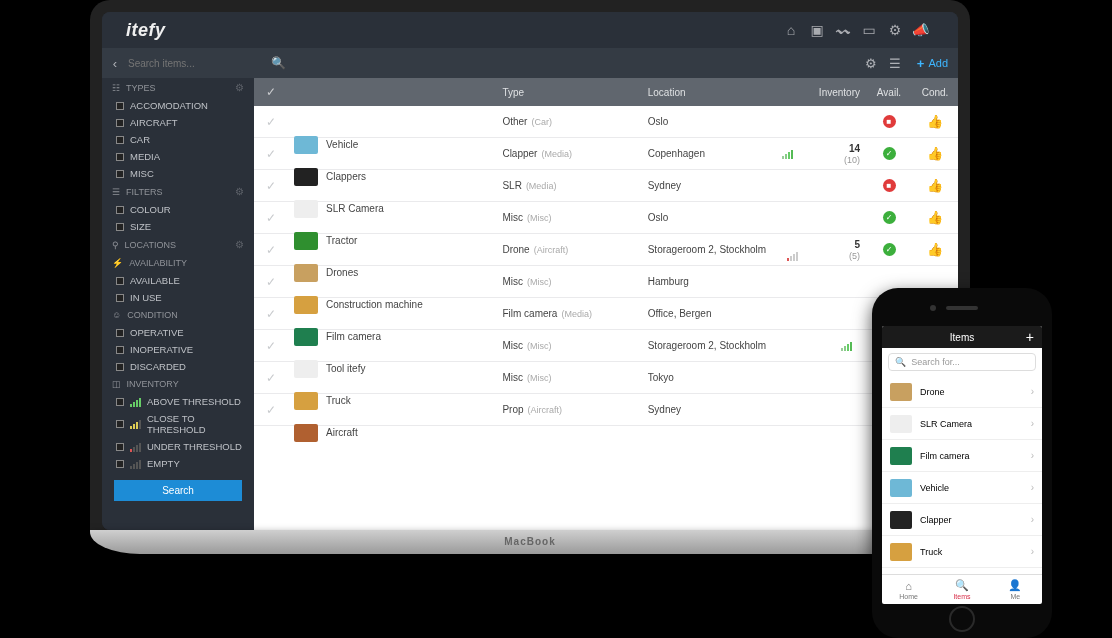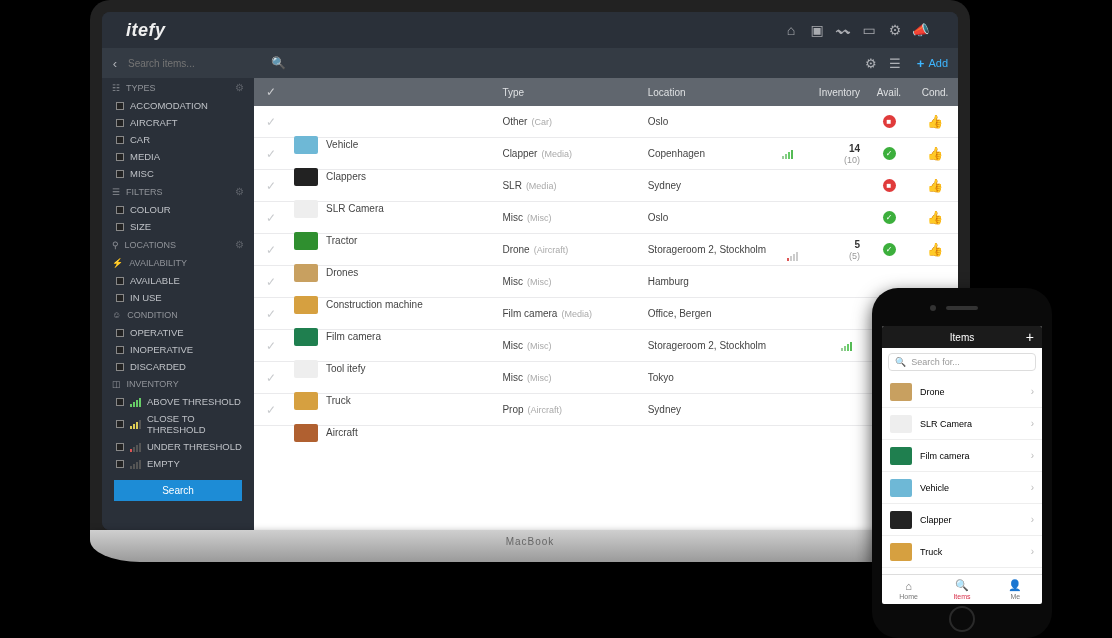--- a/index.html
+++ b/index.html
@@ -1,21 +1,21 @@
 <!DOCTYPE html>
 <html><head>
 <meta charset="utf-8">
 <style>
 * { box-sizing: border-box; margin: 0; padding: 0; font-family: -apple-system, BlinkMacSystemFont, "Segoe UI", Arial, sans-serif; }
 body { background: #000; width: 1112px; height: 638px; overflow: hidden; position: relative; }
 
 
 .macbook { position: absolute; left: 90px; top: 0px; width: 880px; }
 .macbook-screen { border-radius: 20px 20px 0 0; background: #222; padding: 12px 12px 0 12px; height: 530px; }
-.macbook-base { height: 32px; background: linear-gradient(#cfcfcf,#9a9a9a); border-radius: 0 0 50px 50px / 0 0 22px 22px; position: relative; box-shadow: 0 4px 10px rgba(0,0,0,.6); }
+.macbook-base { height: 24px; background: linear-gradient(#cfcfcf,#9a9a9a); border-radius: 0 0 50px 50px / 0 0 22px 22px; position: relative; box-shadow: 0 4px 10px rgba(0,0,0,.6); font-weight: bold; }
 .macbook-label { position: absolute; top: 6px; left: 50%; transform: translateX(-50%); color: #666; font-size: 10px; letter-spacing: 1px; }
 .app { border-radius: 8px; overflow: hidden; height: 100%; display: flex; flex-direction: column; background: #2a3039; }
 
 
 .topbar { background: #2a3039; height: 36px; display: flex; align-items: center; padding: 0 24px; color: #d0d2d6; }
 .logo { font-size: 18px; font-weight: 600; font-style: italic; color: #f0f0f0; letter-spacing: .5px; }
 .topbar .sp { flex: 1; }
 .topbar .icon { width: 26px; text-align: center; font-size: 14px; color: #a9abb0; cursor: pointer; }
 
 

